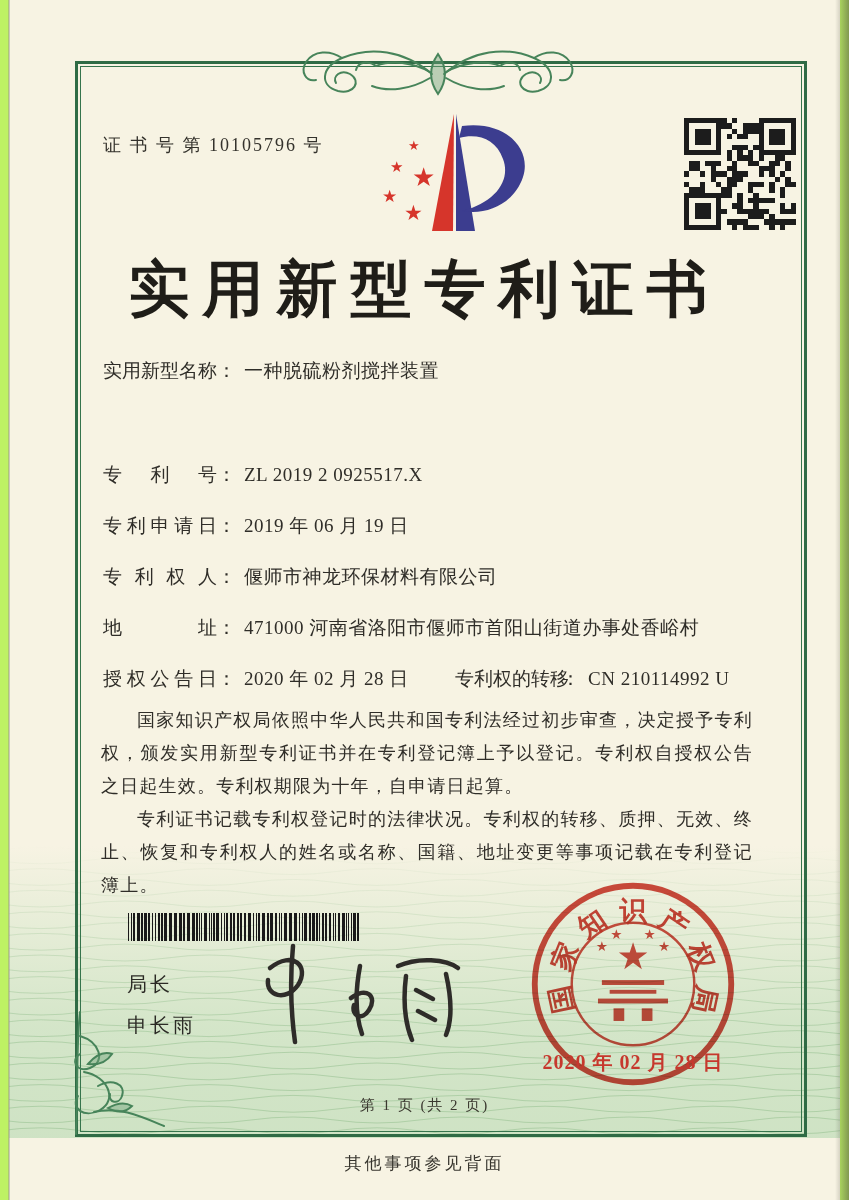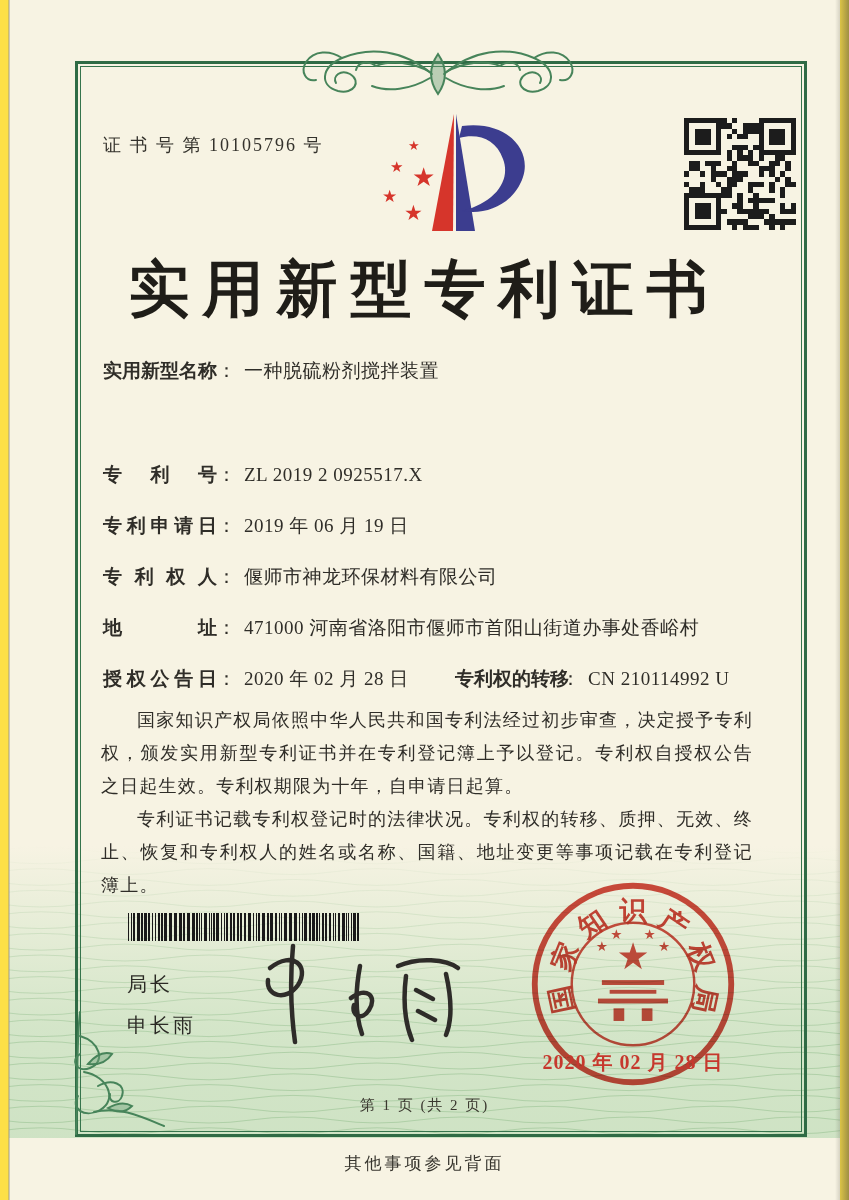--- a/index.html
+++ b/index.html
@@ -1,35 +1,35 @@
 <!DOCTYPE html>
 <html><head>
 <meta charset="utf-8">
 <style>
   html,body{margin:0;padding:0;}
   body{background:#d9d8d0;font-family:"Liberation Serif","DejaVu Serif",serif;}
-  .stage{position:relative;width:849px;height:1200px;background:#fde047;overflow:hidden;}
+  .stage{position:relative;width:849px;height:1200px;background:#bef264;overflow:hidden;}
   .paper{position:absolute;left:9px;top:0;width:831px;height:1200px;background:#f7f3e3;}
   .edge-l{position:absolute;left:8px;top:0;width:2px;height:100%;background:rgba(150,148,135,.45);}
   .edge-r{position:absolute;right:0;top:0;width:14px;height:100%;
           background:linear-gradient(to right,rgba(95,92,80,0),rgba(80,78,66,.55));}
   .band{position:absolute;left:9px;top:846px;width:831px;height:292px;
         background:linear-gradient(to bottom,rgba(214,232,205,0) 0%,rgba(213,231,203,.5) 28%,rgba(208,228,198,.9) 62%,rgba(205,226,195,.96) 100%);}
   .band svg{position:absolute;inset:0;
         -webkit-mask-image:linear-gradient(to bottom,transparent,rgba(0,0,0,.6) 35%,#000 70%);
         mask-image:linear-gradient(to bottom,transparent,rgba(0,0,0,.6) 35%,#000 70%);}
   .frame{position:absolute;left:75px;top:61px;width:726px;height:1070px;border:3px solid #2f6b45;}
   .frame-inner{position:absolute;inset:2px;border:1px solid #35744c;}
   .cert-no{position:absolute;left:103px;top:133px;font-size:18px;letter-spacing:2px;color:#34322c;}
   .logo{position:absolute;left:362px;top:110px;}
   .qr{position:absolute;left:684px;top:118px;width:112px;height:112px;}
   .title{position:absolute;left:0;top:249px;width:100%;text-align:center;font-size:61px;font-weight:600;
          letter-spacing:13px;color:#1f1d18;}
   .row{position:absolute;left:103px;font-size:19px;color:#2f2d28;white-space:nowrap;}
-  .row .lbl{display:inline-block;width:114px;text-align:justify;text-align-last:justify;vertical-align:bottom;font-weight:bold;}
+  .row .lbl{display:inline-block;width:114px;text-align:justify;text-align-last:justify;vertical-align:bottom;}
   .row .val{margin-left:8px;letter-spacing:.5px;}
   .row .pair2{position:absolute;left:352px;top:0;}
   .row .pair2 .lbl{width:106px;}
   .paras{position:absolute;left:101px;top:704px;width:652px;font-size:18px;line-height:33px;
          letter-spacing:1.2px;text-align:justify;color:#2f2d28;}
   .paras p{margin:0;text-indent:2em;}
   .barcode{position:absolute;left:128px;top:913px;width:236px;height:28px;}
   .signer{position:absolute;left:127px;top:971px;font-size:20px;color:#2b2a25;letter-spacing:3px;}
   .signer div{margin-bottom:14px;}
   .signature{position:absolute;left:248px;top:938px;}

